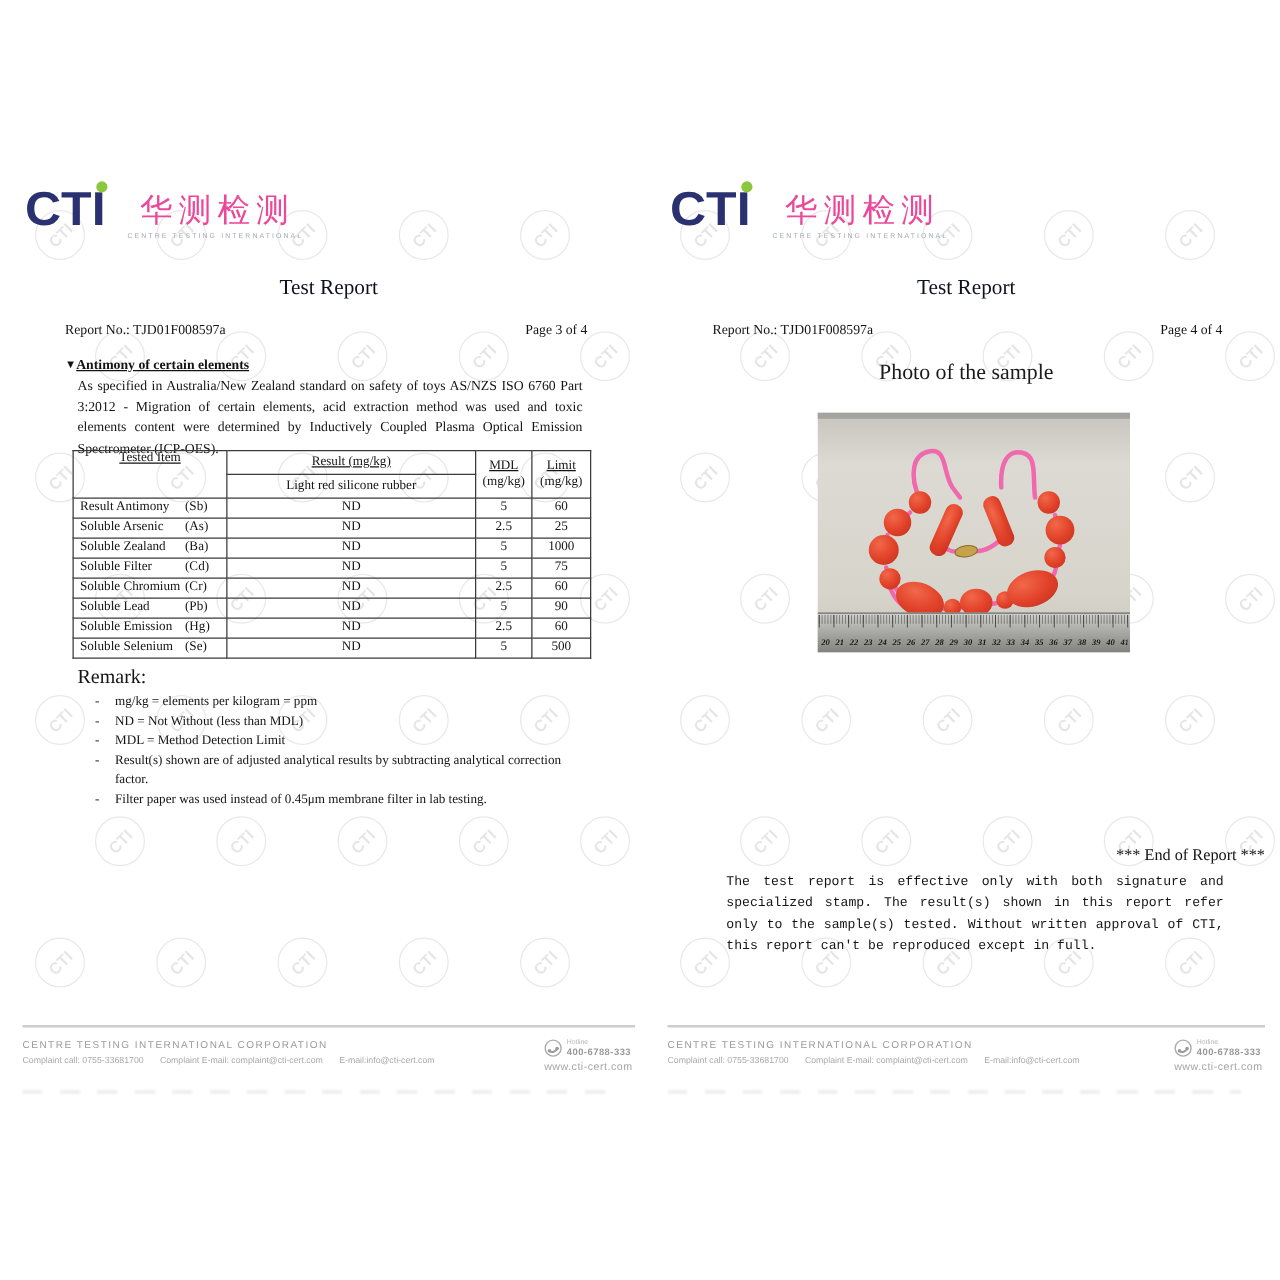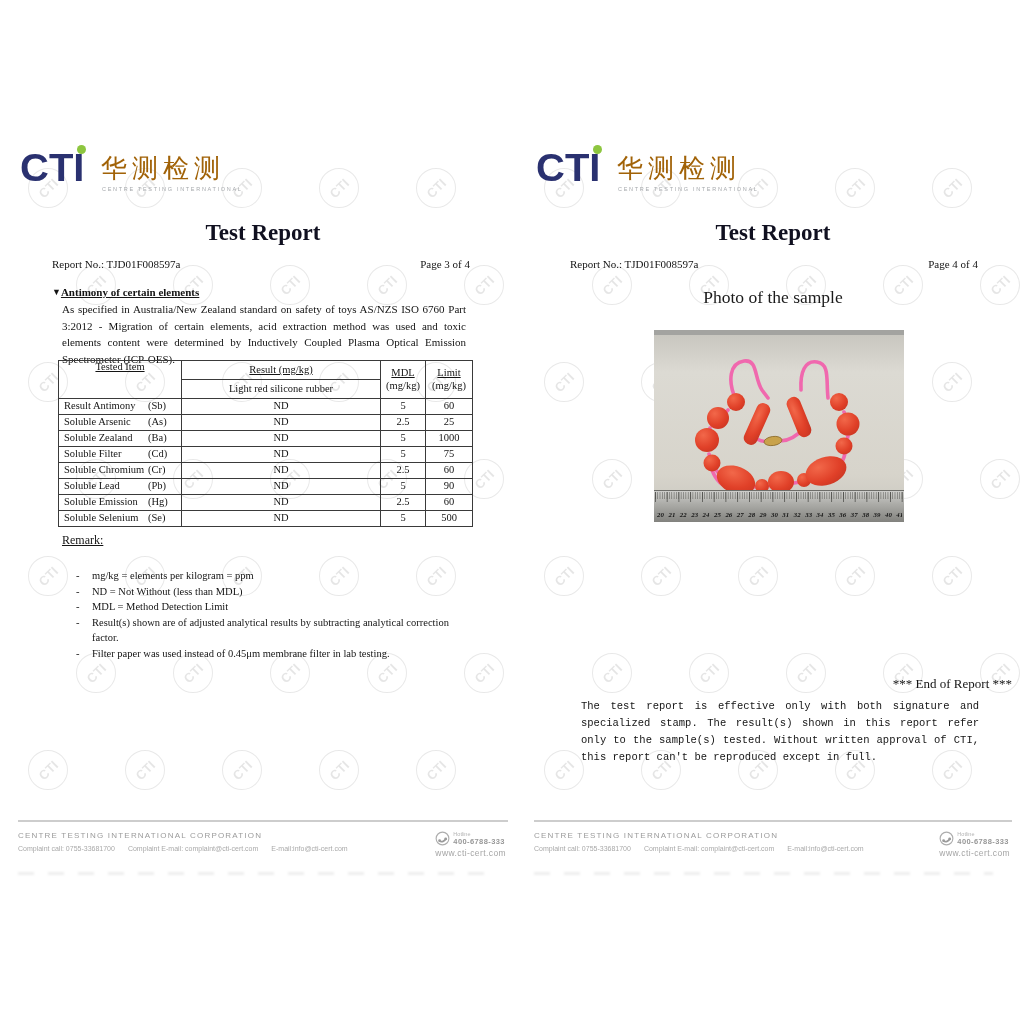--- a/index.html
+++ b/index.html
@@ -10,26 +10,26 @@
   .page-4{left:534px;width:478px;}
   .wm-layer{position:absolute;left:0;top:0;right:0;bottom:0;z-index:0;}
   .wm{position:absolute;width:38px;height:38px;border:1.5px solid rgba(0,0,0,0.09);border-radius:50%;
       display:flex;align-items:center;justify-content:center;transform:rotate(-45deg);
       color:rgba(0,0,0,0.10);font-family:"Liberation Sans",sans-serif;font-weight:bold;font-size:13px;}
   
   .logo{position:absolute;top:6px;left:2px;width:240px;height:58px;z-index:1;}
   .logo-cti{position:absolute;left:0;top:4px;font-family:"Liberation Sans",sans-serif;font-weight:bold;
             font-size:40px;line-height:1;color:#2a3170;transform:scaleY(0.95);}
   .logo-dot{position:absolute;left:57px;top:1px;width:9px;height:9px;border-radius:50%;background:#8dc63f;}
-  .logo-cn{position:absolute;left:81px;top:7px;font-family:"Liberation Sans",sans-serif;
-           font-size:26px;color:#a16207;letter-spacing:5px;white-space:nowrap;}
+  .logo-cn{position:absolute;left:92px;top:7px;font-family:"Liberation Sans",sans-serif;
+           font-size:26px;color:#ec4899;letter-spacing:5px;white-space:nowrap;}
   .logo-sub{position:absolute;left:82px;top:42px;font-family:"Liberation Sans",sans-serif;
             font-size:5.5px;color:#a6a9ad;letter-spacing:1.7px;white-space:nowrap;}
   .title{position:absolute;top:82px;left:0;width:100%;text-align:center;
-         font-size:23px;font-weight:bold;color:#101020;z-index:1;}
+         font-size:17px;font-weight:normal;color:#101020;z-index:1;}
   .meta-row{position:absolute;top:120px;display:flex;justify-content:space-between;
             font-size:11px;z-index:1;}
   .page-3 .meta-row{left:34px;right:38px;}
   .page-4 .meta-row{left:36px;right:34px;}
   
   .sec-head{position:absolute;top:148px;left:34px;font-size:11px;font-weight:bold;z-index:1;}
   .sec-head .tri{font-size:9px;vertical-align:1px;}
   .sec-head .txt{text-decoration:underline;}
   .body-para{position:absolute;top:163px;left:44px;width:404px;font-size:11px;line-height:1.5;
              text-align:justify;z-index:1;}
@@ -40,21 +40,21 @@
   .c-item{width:116px;}
   .c-res{width:192px;}
   .c-mdl{width:38px;}
   .c-lim{width:40px;}
   .u{text-decoration:underline;}
   .vt{vertical-align:top;padding-top:2px;}
   .item-flex{display:flex;}
   .item-flex .nm{flex:1;text-align:left;padding-left:2px;white-space:nowrap;}
   .item-flex .sym{width:30px;text-align:left;}
   .remark{position:absolute;top:395px;left:44px;width:412px;z-index:1;font-size:10.5px;}
-  .remark .rl{font-size:12px;margin-bottom:20px;text-decoration:underline;}
+  .remark .rl{font-size:16px;margin-bottom:3px;}
   .r-item{display:flex;line-height:15.5px;margin-left:14px;}
   .r-item .dash{width:16px;text-align:left;}
   .r-item .rtxt{flex:1;}
   
   .photo-head{position:absolute;top:149px;left:0;width:100%;text-align:center;
               font-size:17.5px;color:#1a1a1a;z-index:1;}
   .photo{position:absolute;top:192px;left:120px;width:250px;height:192px;z-index:1;}
   .photo svg{display:block;}
   .ruler-nums{position:absolute;bottom:4px;left:3px;right:2px;z-index:2;
               font-style:italic;font-weight:bold;font-size:6.8px;color:#151515;

